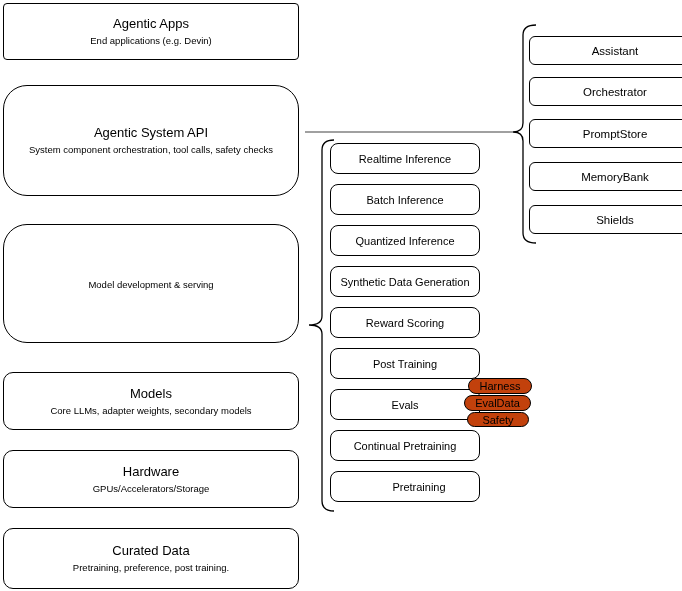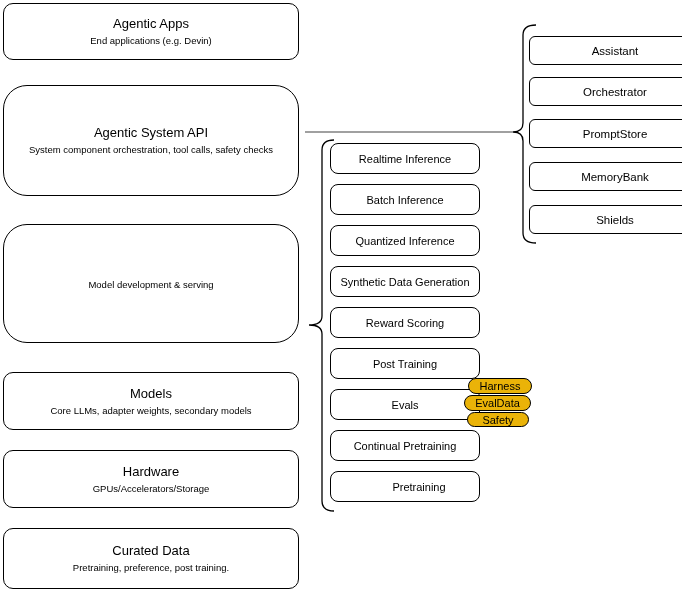--- a/index.html
+++ b/index.html
@@ -59,41 +59,41 @@
     justify-content: center;
     font-size: 11.5px;
     text-align: center;
   }
   
   .pill {
     position: absolute;
     box-sizing: border-box;
     border: 1px solid #000;
     border-radius: 999px;
-    background: #eab308;
+    background: #c2410c;
     display: flex;
     align-items: center;
     justify-content: center;
     font-size: 11px;
     line-height: 12px;
     text-align: center;
   }
   #overlay {
     position: absolute;
     left: 0; top: 0;
     width: 682px; height: 591px;
     pointer-events: none;
   }
 </style>
 </head>
 <body>
 
 <div id="canvas">
 
-  <div class="lbox" style="top:3px; height:57px; border-radius:10px;">
+  <div class="lbox" style="top:3px; height:57px; border-radius:4px;">
     <div class="t">Agentic Apps</div>
     <div class="s">End applications (e.g. Devin)</div>
   </div>
 
   <div class="lbox" style="top:85px; height:111px; border-radius:24px;">
     <div class="t">Agentic System API</div>
     <div class="s">System component orchestration, tool calls, safety checks</div>
   </div>
 
   <div class="lbox" style="top:224px; height:119px; border-radius:24px;">

